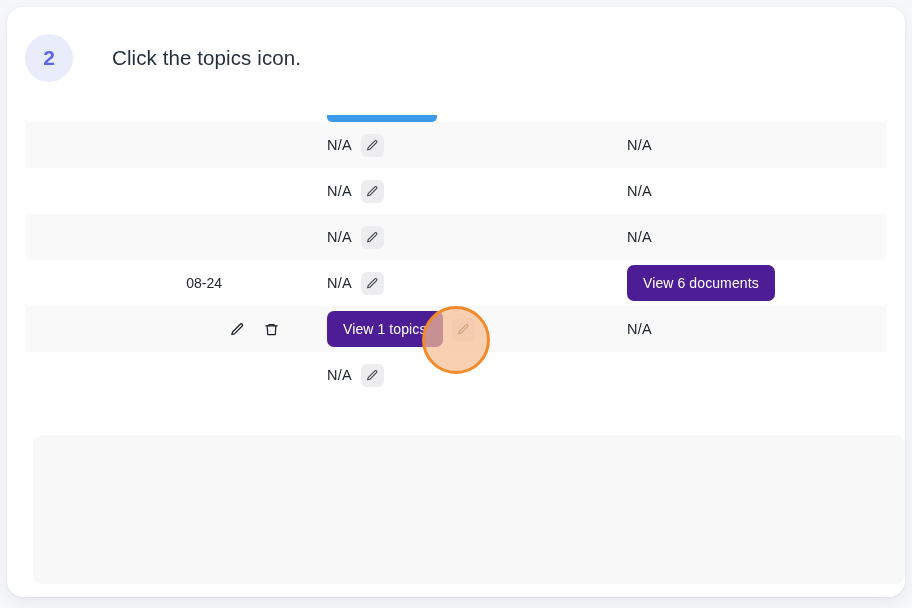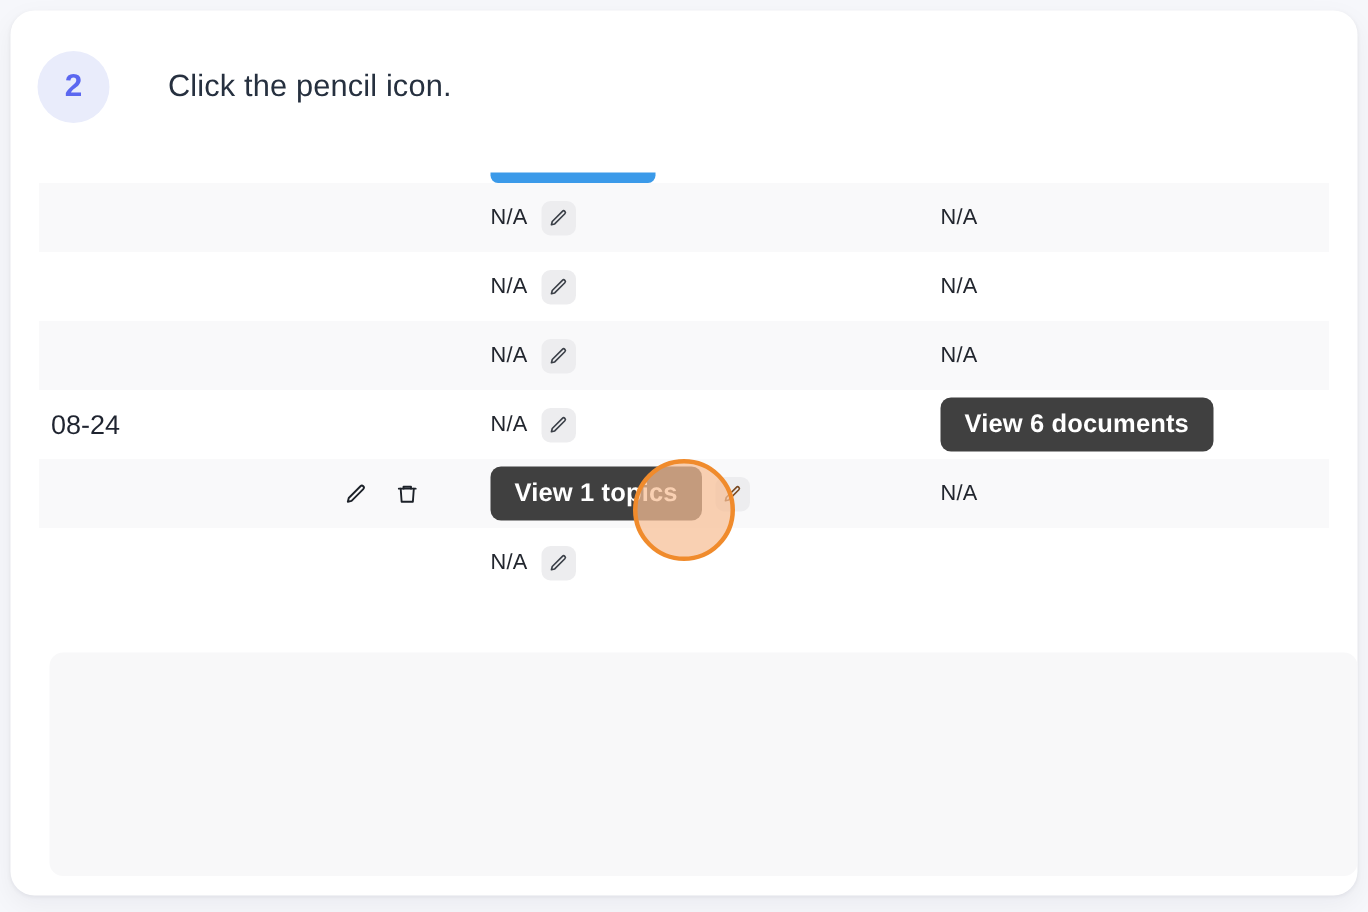--- a/index.html
+++ b/index.html
@@ -105,24 +105,25 @@
 
   .row.striped { background: #f9f9fa; }
   .row.plain   { background: #ffffff; }
 
   
   .col-date {
     position: absolute;
     left: 0;
     width: 196px;
     padding-left: 8px;
-    font-size: 18px;
+    font-size: 14px;
     color: #1f2430;
     white-space: nowrap;
     overflow: hidden;
+    text-align: right;
   }
 
   
   .col-actions {
     position: absolute;
     left: 196px;
     width: 105px;
     display: flex;
     align-items: center;
     gap: 16px;
@@ -181,24 +182,24 @@
 
   .icon-btn svg { display: block; }
 
   .pill {
     display: inline-flex;
     align-items: center;
     justify-content: center;
     height: 36px;
     padding: 0 16px;
     border-radius: 7px;
-    background: #404040;
+    background: #4c1d95;
     color: #ffffff;
-    font-size: 17px;
-    font-weight: 700;
+    font-size: 14px;
+    font-weight: 400;
     letter-spacing: 0.1px;
     border: none;
     white-space: nowrap;
     cursor: pointer;
     font-family: inherit;
   }
 
   
   .empty-panel {
     position: absolute;
@@ -226,21 +227,21 @@
 </style>
 </head>
 <body>
 
 <div class="screen">
 
   <div class="card">
 
     <div class="header">
       <div class="step-badge">2</div>
-      <div class="step-title">Click the pencil icon.</div>
+      <div class="step-title">Click the topics icon.</div>
     </div>
 
     <div class="table">
       <div class="cut-btn-wrap">
         <div class="cut-btn"></div>
       </div>
       <div id="rows-container">
           <div class="row striped">
             <div class="col-date"></div>
             <div class="col-actions"></div>

